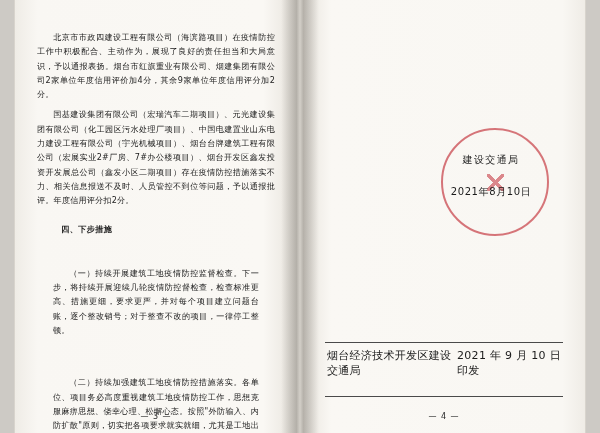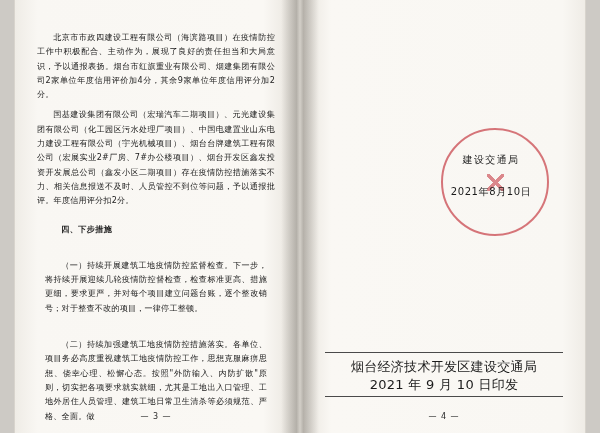--- a/index.html
+++ b/index.html
@@ -68,21 +68,21 @@
     text-indent: 0;
   }
   .heading {
     text-indent: 16.2px;
     font-weight: bold;
     margin: 8px;
     letter-spacing: 0.4px;
   }
   .subhead {
     text-indent: 16.2px;
-    margin: 8px;
+    margin: 16px;
   }
   .footer-num {
     position: absolute;
     bottom: 12px;
     left: 0;
     right: 0;
     text-align: center;
     font-size: 8px;
     color: #2a2a2a;
     letter-spacing: 1px;
@@ -144,28 +144,27 @@
   .seal-top-text { top: 14px; }
   .seal-bottom-text { bottom: 12px; font-size: 6px; letter-spacing: 1px; }
 
   .issuer-bar {
     position: absolute;
     left: 22px;
     right: 22px;
     bottom: 36px;
     border-top: 1px solid #4a4a4a;
     border-bottom: 1px solid #4a4a4a;
-    padding: 5px 2px 2px 2px;
+    padding: 5px 2px 18px 2px;
     display: flex;
     justify-content: space-between;
     align-items: center;
-    font-size: 13px;
+    font-size: 11px;
     color: #1b1b1b;
     letter-spacing: 0.3px;
-    flex-direction: column;
   }
   .scan-shadow-left {
     position: absolute;
     top: 0; right: 0; width: 16px; height: 433px;
     background: linear-gradient(to right, rgba(0,0,0,0), rgba(60,55,48,0.30));
     pointer-events: none;
   }
   .scan-shadow-right {
     position: absolute;
     top: 0; left: 0; width: 16px; height: 433px;

